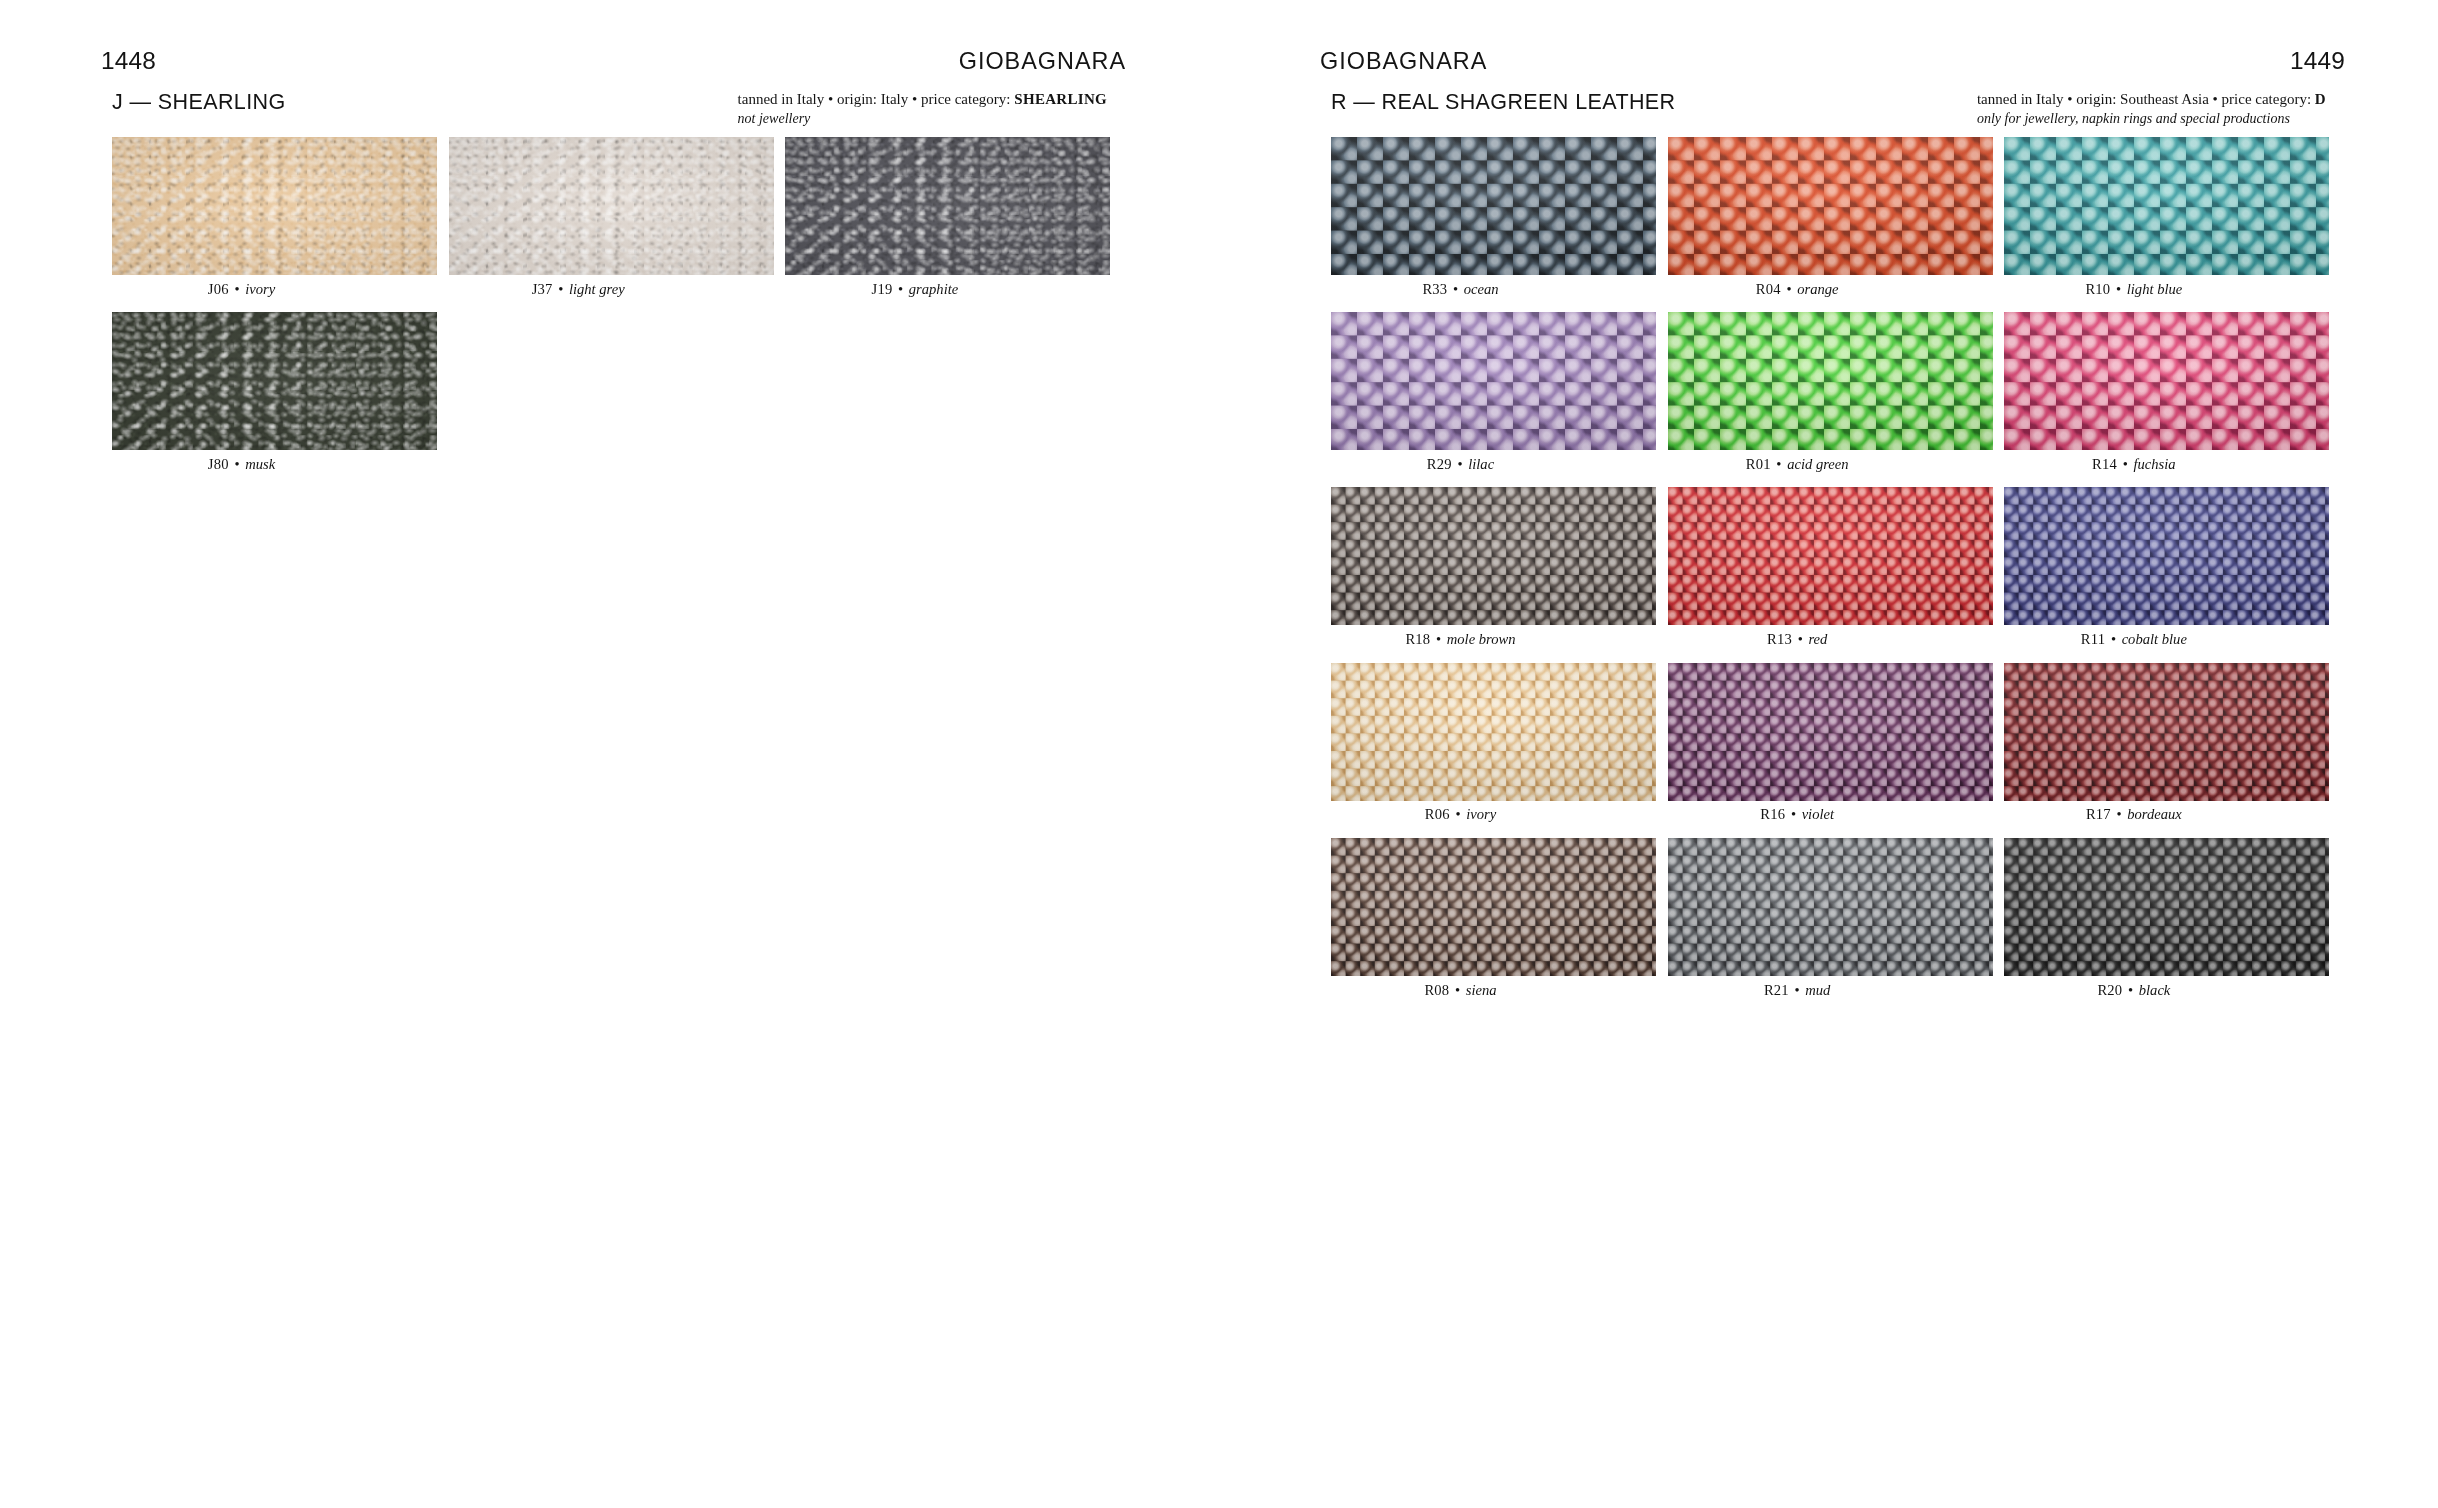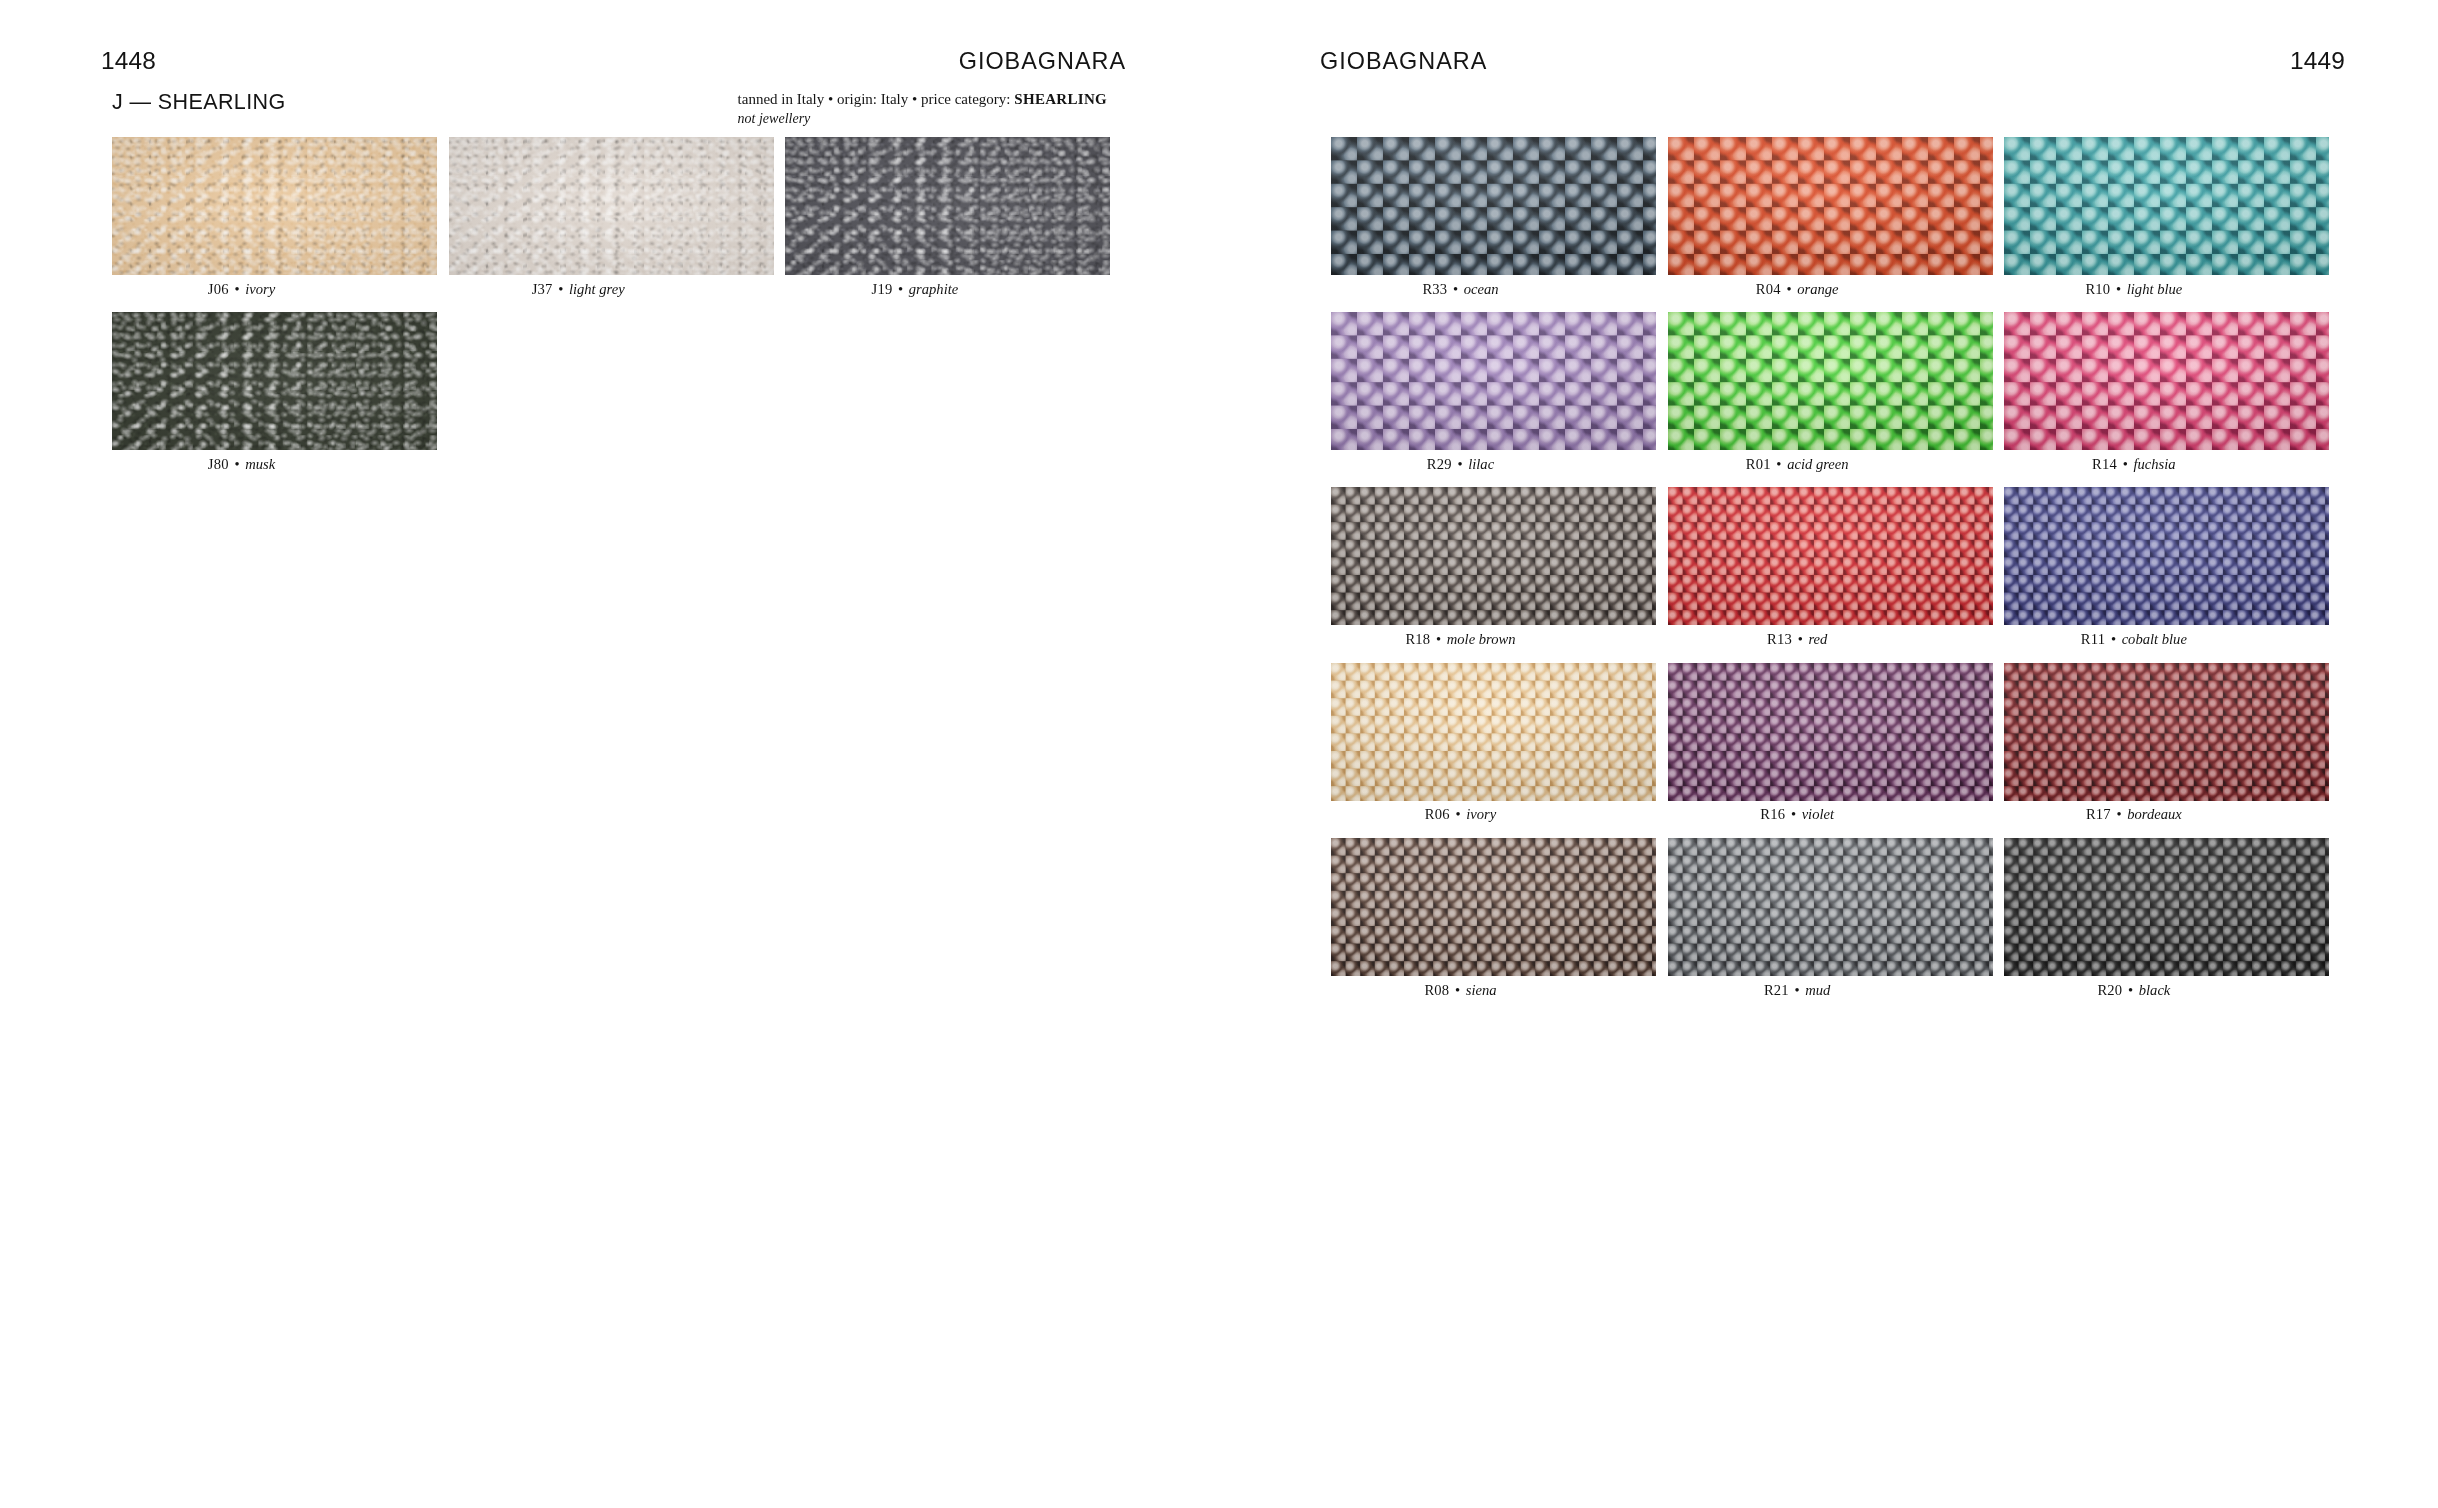--- a/index.html
+++ b/index.html
@@ -258,20 +258,27 @@
       </div>
   </section>
 
   <section class="page page-right">
 
     <div class="running-head">
       <span class="brand">GIOBAGNARA</span>
       <span class="folio">1449</span>
     </div>
 
+    <div class="section-head">
+      <div class="section-title">R — REAL SHAGREEN LEATHER</div>
+      <div class="meta">
+        <div class="meta-line1"><span>tanned in Italy • origin: Southeast Asia • price category: </span><span class="cat">D</span></div>
+        <div class="meta-line2">only for jewellery, napkin rings and special productions</div>
+      </div>
+    </div>
 
     <div class="grid shagreen" id="grid-right">
         <div class="cell">
           <div class="swatch tex-shagreen coarse" style="background-color: rgb(39, 51, 61); background-image: radial-gradient(circle at 25% 25%, rgb(91, 113, 131) 0px, rgb(91, 113, 131) 24%, rgb(39, 51, 61) 40%, rgba(0, 0, 0, 0) 53%), radial-gradient(circle at 75% 75%, rgb(91, 113, 131) 0px, rgb(91, 113, 131) 24%, rgb(39, 51, 61) 40%, rgba(0, 0, 0, 0) 53%), radial-gradient(circle at 25% 25%, rgba(0, 0, 0, 0) 0px, rgba(0, 0, 0, 0) 43%, rgb(13, 19, 24) 57%, rgb(13, 19, 24) 100%), radial-gradient(circle at 75% 75%, rgba(0, 0, 0, 0) 0px, rgba(0, 0, 0, 0) 43%, rgb(13, 19, 24) 57%, rgb(13, 19, 24) 100%);">
             <div class="vign"></div>
           </div>
           <div class="caption"><span class="code">R33</span><span class="sep"> • </span><span class="name">ocean</span></div>
         </div>
         <div class="cell">
           <div class="swatch tex-shagreen coarse" style="background-color: rgb(224, 62, 22); background-image: radial-gradient(circle at 25% 25%, rgb(242, 113, 74) 0px, rgb(242, 113, 74) 24%, rgb(224, 62, 22) 40%, rgba(0, 0, 0, 0) 53%), radial-gradient(circle at 75% 75%, rgb(242, 113, 74) 0px, rgb(242, 113, 74) 24%, rgb(224, 62, 22) 40%, rgba(0, 0, 0, 0) 53%), radial-gradient(circle at 25% 25%, rgba(0, 0, 0, 0) 0px, rgba(0, 0, 0, 0) 43%, rgb(140, 33, 9) 57%, rgb(140, 33, 9) 100%), radial-gradient(circle at 75% 75%, rgba(0, 0, 0, 0) 0px, rgba(0, 0, 0, 0) 43%, rgb(140, 33, 9) 57%, rgb(140, 33, 9) 100%);">

